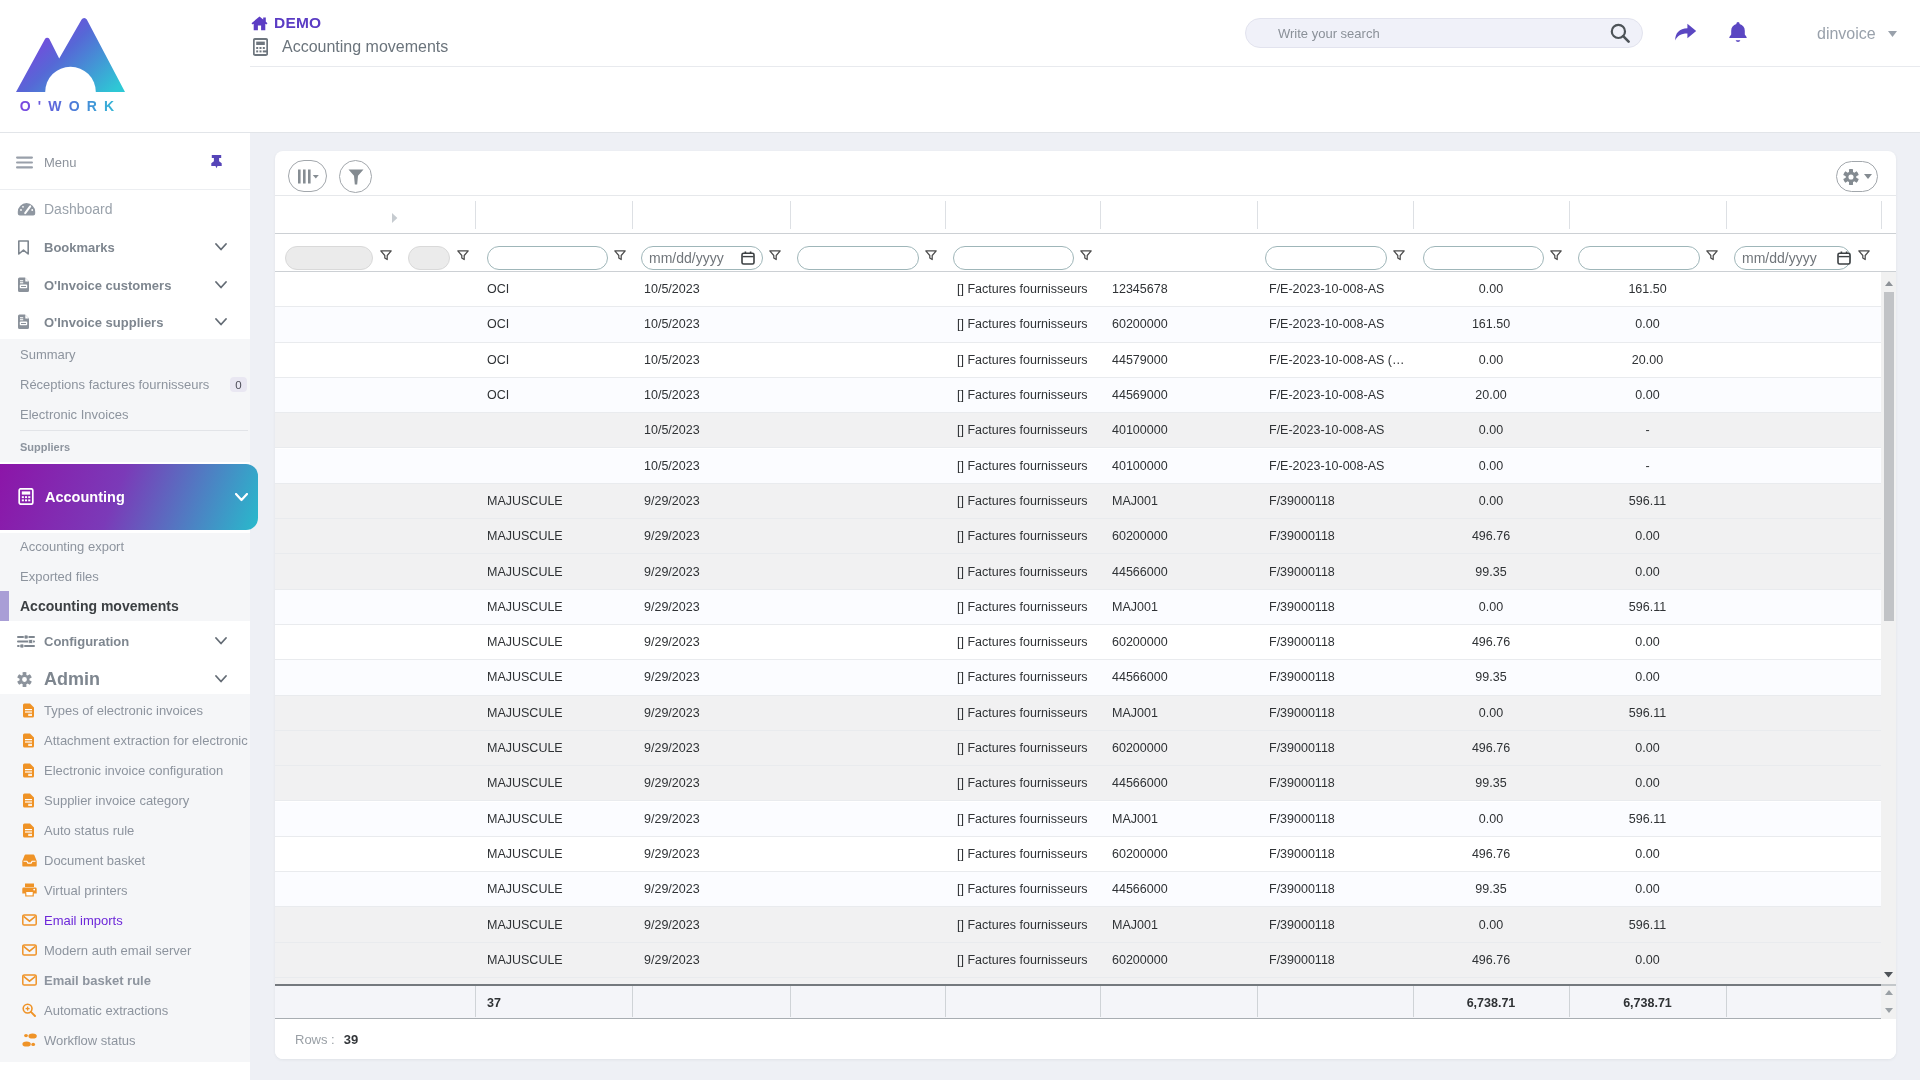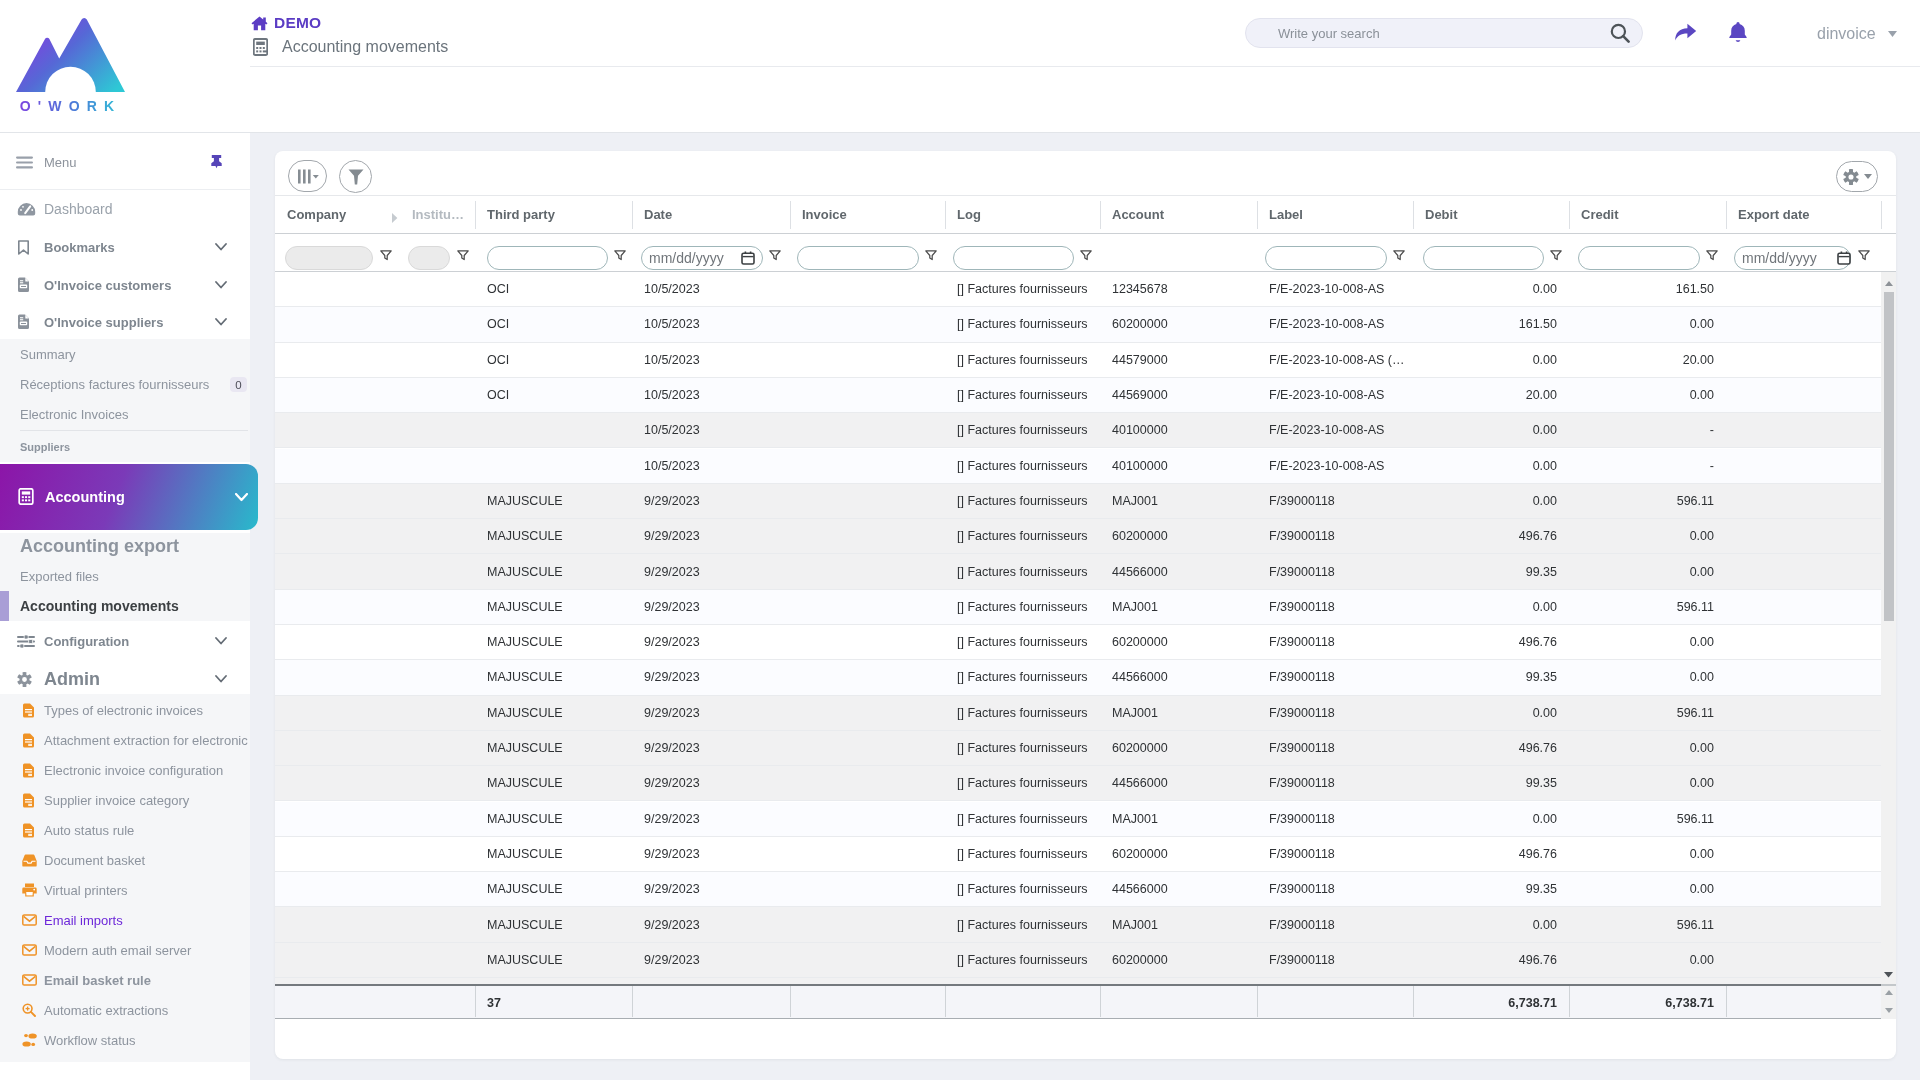--- a/index.html
+++ b/index.html
@@ -2,21 +2,21 @@
 <html><head><meta charset="utf-8"><title>O'WORK</title><style>
 *{margin:0;padding:0;box-sizing:border-box}
 html,body{width:1920px;height:1080px}
 body{font-family:"Liberation Sans",sans-serif;background:#eef0f5;position:relative;overflow:hidden}
 .abs{position:absolute}
 svg{display:block}
 .flex{display:flex;align-items:center}
 .tr{position:absolute;left:0;width:1606px;height:35.3px;display:flex;align-items:center;border-bottom:1px solid #e9ebee}
 .c{padding:0 12px;font-size:12.5px;color:#2f3235;white-space:nowrap;overflow:hidden;flex:none}
 .c1{width:125px}.c2{width:75px}.c3{width:157px}.c4{width:158px}.c5{width:155px}.c6{width:155px}.c7{width:157px}.c8{width:156px}.c9{width:156px}.c10{width:157px}.c11{width:155px}
-.r{text-align:right}
+.r{text-align:center}
 .hc{font-size:13px;font-weight:bold;color:#60676c;padding:0 12px;white-space:nowrap;overflow:hidden;flex:none}
 .pill{height:24px;border:1px solid #9fb6b9;border-radius:12px;background:#fff}
 .sideitem{position:absolute;left:0;width:250px;display:flex;align-items:center;white-space:nowrap;overflow:hidden}
 </style></head>
 <body>
 
 <div class="abs" style="left:0;top:0;width:1920px;height:132px;background:#fff"></div>
 <div class="abs" style="left:250px;top:66px;width:1670px;height:1px;background:#e8eaee"></div>
 <div class="abs" style="left:0;top:132px;width:1920px;height:1px;background:#e2e5e9"></div>
 <svg width="125" height="108" viewBox="0 0 125 108" style="position:absolute;left:10;top:12px;left:10px">
@@ -196,21 +196,21 @@
       </svg>
     </span>
     <span style="position:absolute;left:45px;top:25px;font-size:14.5px;font-weight:bold;color:#fff">Accounting</span>
     <span style="position:absolute;right:10px;top:29px;display:flex">
       <svg width="13" height="8.82" viewBox="0 0 13 8.82" style="">
         <polyline points="1,1 6.5,7.050000000000001 12,1" fill="none" stroke="#fff" stroke-width="2.2" stroke-linecap="round" stroke-linejoin="round"></polyline>
       </svg>
     </span>
   </div>
 <div class="sideitem" style="top:531px;height:30px">
-    <span style="position:absolute;left:20px;font-size:18px;font-weight:bold;color:#8d949e">Accounting export</span>
+    <span style="position:absolute;left:20px;font-size:13px;font-weight:normal;color:#8d949e">Accounting export</span>
   </div>
 <div class="sideitem" style="top:561px;height:30px">
     <span style="position:absolute;left:20px;font-size:13px;font-weight:normal;color:#8d949e">Exported files</span>
   </div>
 <div class="sideitem" style="top:591px;height:30px">
     <span style="position:absolute;left:20px;font-size:14px;font-weight:bold;color:#3c4043">Accounting movements</span>
   </div>
 <div class="abs" style="left:0;top:591px;width:9px;height:30px;background:#a99ed6"></div>
 <div class="sideitem" style="top:626px;height:30px">
     <span style="position:absolute;left:17px;display:flex">
@@ -391,33 +391,20 @@
       <svg width="16" height="16" viewBox="0 0 16 16" style="">
         <path d="M5.93,0.27A8.00,8.00 0 0 1 10.07,0.27L9.97,3.10A5.28,5.28 0 0 1 11.26,3.85L13.66,2.34A8.00,8.00 0 0 1 15.73,5.93L13.23,7.25A5.28,5.28 0 0 1 13.23,8.75L15.73,10.07A8.00,8.00 0 0 1 13.66,13.66L11.26,12.15A5.28,5.28 0 0 1 9.97,12.90L10.07,15.73A8.00,8.00 0 0 1 5.93,15.73L6.03,12.90A5.28,5.28 0 0 1 4.74,12.15L2.34,13.66A8.00,8.00 0 0 1 0.27,10.07L2.77,8.75A5.28,5.28 0 0 1 2.77,7.25L0.27,5.93A8.00,8.00 0 0 1 2.34,2.34L4.74,3.85A5.28,5.28 0 0 1 6.03,3.10Z M10.56,8.00 A2.56,2.56 0 1 0 5.44,8.00 A2.56,2.56 0 1 0 10.56,8.00 Z" fill="#848b91" fill-rule="evenodd"></path>
       </svg>
       <span style="margin-left:5px;display:flex">
         <svg width="8" height="5" viewBox="0 0 8 5" style="">
           <path d="M0,0 h8 l-4,5 Z" fill="#848b91"></path>
         </svg>
       </span>
     </div>
 <div class="abs" style="left:0;top:44px;width:1621px;height:1px;background:#e6e8eb"></div>
-<div class="abs flex" style="left:0;top:45px;width:1606px;height:37px">
-<div class="hc c1">Company</div>
-<div class="hc c2" style="color:#b4bac0">Institu…</div>
-<div class="hc c3">Third party</div>
-<div class="hc c4">Date</div>
-<div class="hc c5">Invoice</div>
-<div class="hc c6">Log</div>
-<div class="hc c7">Account</div>
-<div class="hc c8">Label</div>
-<div class="hc c9">Debit</div>
-<div class="hc c10">Credit</div>
-<div class="hc c11">Export date</div>
-</div>
 <div class="abs" style="left:116px;top:61px">
       <svg width="8" height="12" viewBox="0 0 8 12" style="">
         <path d="M1,1 l5.4,5 L1,11 Z" fill="#c6cbd0"></path>
       </svg>
     </div>
 <div class="abs" style="left:200px;top:50px;width:1px;height:28px;background:#dde0e4"></div>
 <div class="abs" style="left:357px;top:50px;width:1px;height:28px;background:#dde0e4"></div>
 <div class="abs" style="left:515px;top:50px;width:1px;height:28px;background:#dde0e4"></div>
 <div class="abs" style="left:670px;top:50px;width:1px;height:28px;background:#dde0e4"></div>
 <div class="abs" style="left:825px;top:50px;width:1px;height:28px;background:#dde0e4"></div>
@@ -787,20 +774,24 @@
 <div class="abs" style="left:357px;top:835px;width:1px;height:31px;background:#cfd3d7"></div>
 <div class="abs" style="left:515px;top:835px;width:1px;height:31px;background:#cfd3d7"></div>
 <div class="abs" style="left:670px;top:835px;width:1px;height:31px;background:#cfd3d7"></div>
 <div class="abs" style="left:825px;top:835px;width:1px;height:31px;background:#cfd3d7"></div>
 <div class="abs" style="left:982px;top:835px;width:1px;height:31px;background:#cfd3d7"></div>
 <div class="abs" style="left:1138px;top:835px;width:1px;height:31px;background:#cfd3d7"></div>
 <div class="abs" style="left:1294px;top:835px;width:1px;height:31px;background:#cfd3d7"></div>
 <div class="abs" style="left:1451px;top:835px;width:1px;height:31px;background:#cfd3d7"></div>
 <div class="abs" style="left:1606px;top:835px;width:1px;height:31px;background:#cfd3d7"></div>
 <div class="abs" style="left:0;top:867px;width:1621px;height:1px;background:#a8adb2"></div>
+<div class="abs flex" style="left:0;top:868px;width:1621px;height:40px;background:#fff">
+      <span style="margin-left:20px;font-size:13px;color:#9aa0a6">Rows :</span>
+      <span style="margin-left:9px;font-size:13px;font-weight:bold;color:#33363a">39</span>
+    </div>
 <div class="abs" style="left:1606px;top:121px;width:15px;height:712px;background:#f1f1f1"></div>
 <div class="abs" style="left:1609.5px;top:130px">
       <svg width="8" height="4.96" viewBox="0 0 8 4.96" style="">
         <path d="M0,4.96 L4.0,0 L8,4.96 Z" fill="#8d9297"></path>
       </svg>
     </div>
 <div class="abs" style="left:1608.5px;top:141px;width:10px;height:329px;background:#c1c3c6"></div>
 <div class="abs" style="left:1609px;top:821px">
       <svg width="9" height="5.58" viewBox="0 0 9 5.58" style="">
         <path d="M0,0 L9,0 L4.5,5.58 Z" fill="#4e5358"></path>

